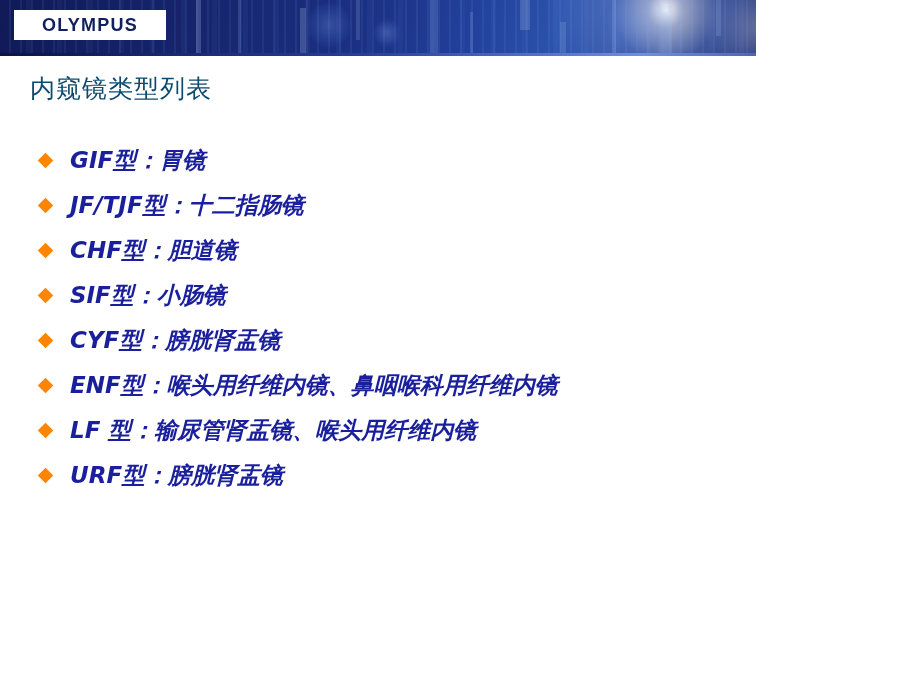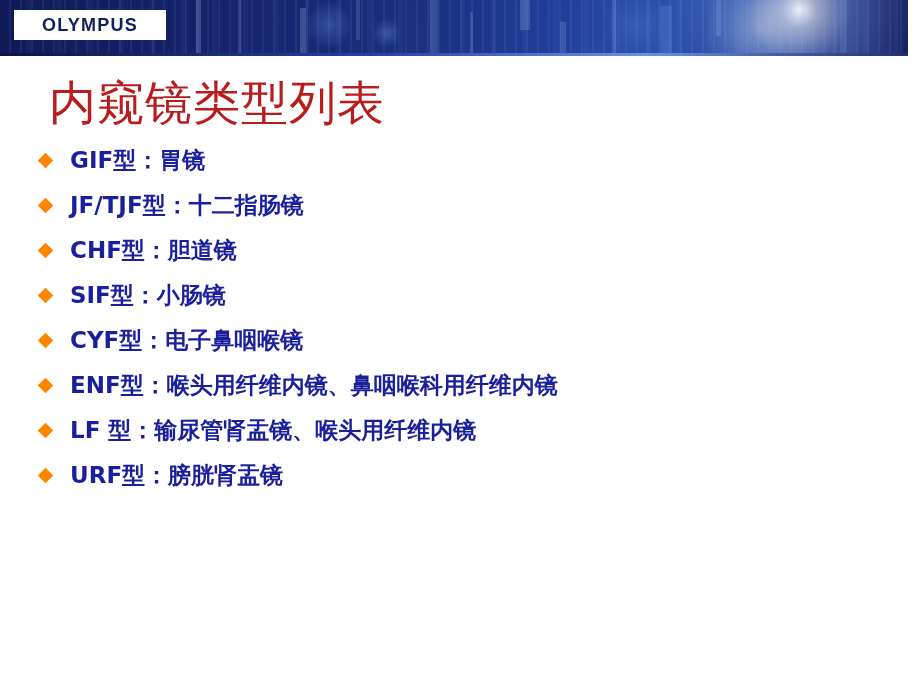--- a/index.html
+++ b/index.html
@@ -19,21 +19,21 @@
     height: 690px;
     background: #ffffff;
     overflow: hidden;
   }
 
   
   .banner {
     position: absolute;
     left: 0;
     top: 0;
-    width: 908px;
+    width: 756px;
     height: 56px;
     background: #121f63;
     overflow: hidden;
   }
   .banner-gradient {
     position: absolute;
     inset: 0;
     background:
       radial-gradient(circle at 88% 18%, rgba(255,255,255,0.95) 0px, rgba(255,255,255,0.55) 18px, rgba(160,190,255,0.28) 52px, rgba(30,60,160,0.0) 120px),
       linear-gradient(100deg, #101a57 0%, #16256e 28%, #1b3183 48%, #22409b 62%, #2b53ad 74%, #1d3178 92%, #121d5e 100%);
@@ -88,40 +88,41 @@
     font-family: "Liberation Sans", sans-serif;
     font-weight: bold;
     font-size: 18px;
     letter-spacing: 1.2px;
     line-height: 1;
   }
 
   
   .title {
     position: absolute;
-    left: 49px;
+    left: 30px;
     top: 72px;
-    font-size: 47px;
-    color: #b91c1c;
+    font-size: 25px;
+    color: #0c4a6e;
     font-family: "DejaVu Sans", "Liberation Sans", sans-serif;
     letter-spacing: 1px;
     white-space: nowrap;
   }
 
   
   .bullets {
     position: absolute;
     left: 36px;
     top: 138px;
     width: 850px;
   }
   .bullet-row {
     display: flex;
     align-items: center;
     height: 45px;
+    font-style: italic;
   }
   .bullet-marker {
     width: 30px;
     flex: 0 0 30px;
     display: flex;
     align-items: center;
     justify-content: flex-start;
     padding-left: 4px;
   }
   .diamond {
@@ -203,21 +204,21 @@
       <span class="bullet-marker">
           <span class="diamond"></span>
         </span>
       <span class="bullet-text">SIF型：小肠镜</span>
     </div>
 
     <div class="bullet-row">
       <span class="bullet-marker">
           <span class="diamond"></span>
         </span>
-      <span class="bullet-text">CYF型：电子鼻咽喉镜</span>
+      <span class="bullet-text">CYF型：膀胱肾盂镜</span>
     </div>
 
     <div class="bullet-row">
       <span class="bullet-marker">
           <span class="diamond"></span>
         </span>
       <span class="bullet-text">ENF型：喉头用纤维内镜、鼻咽喉科用纤维内镜</span>
     </div>
 
 

